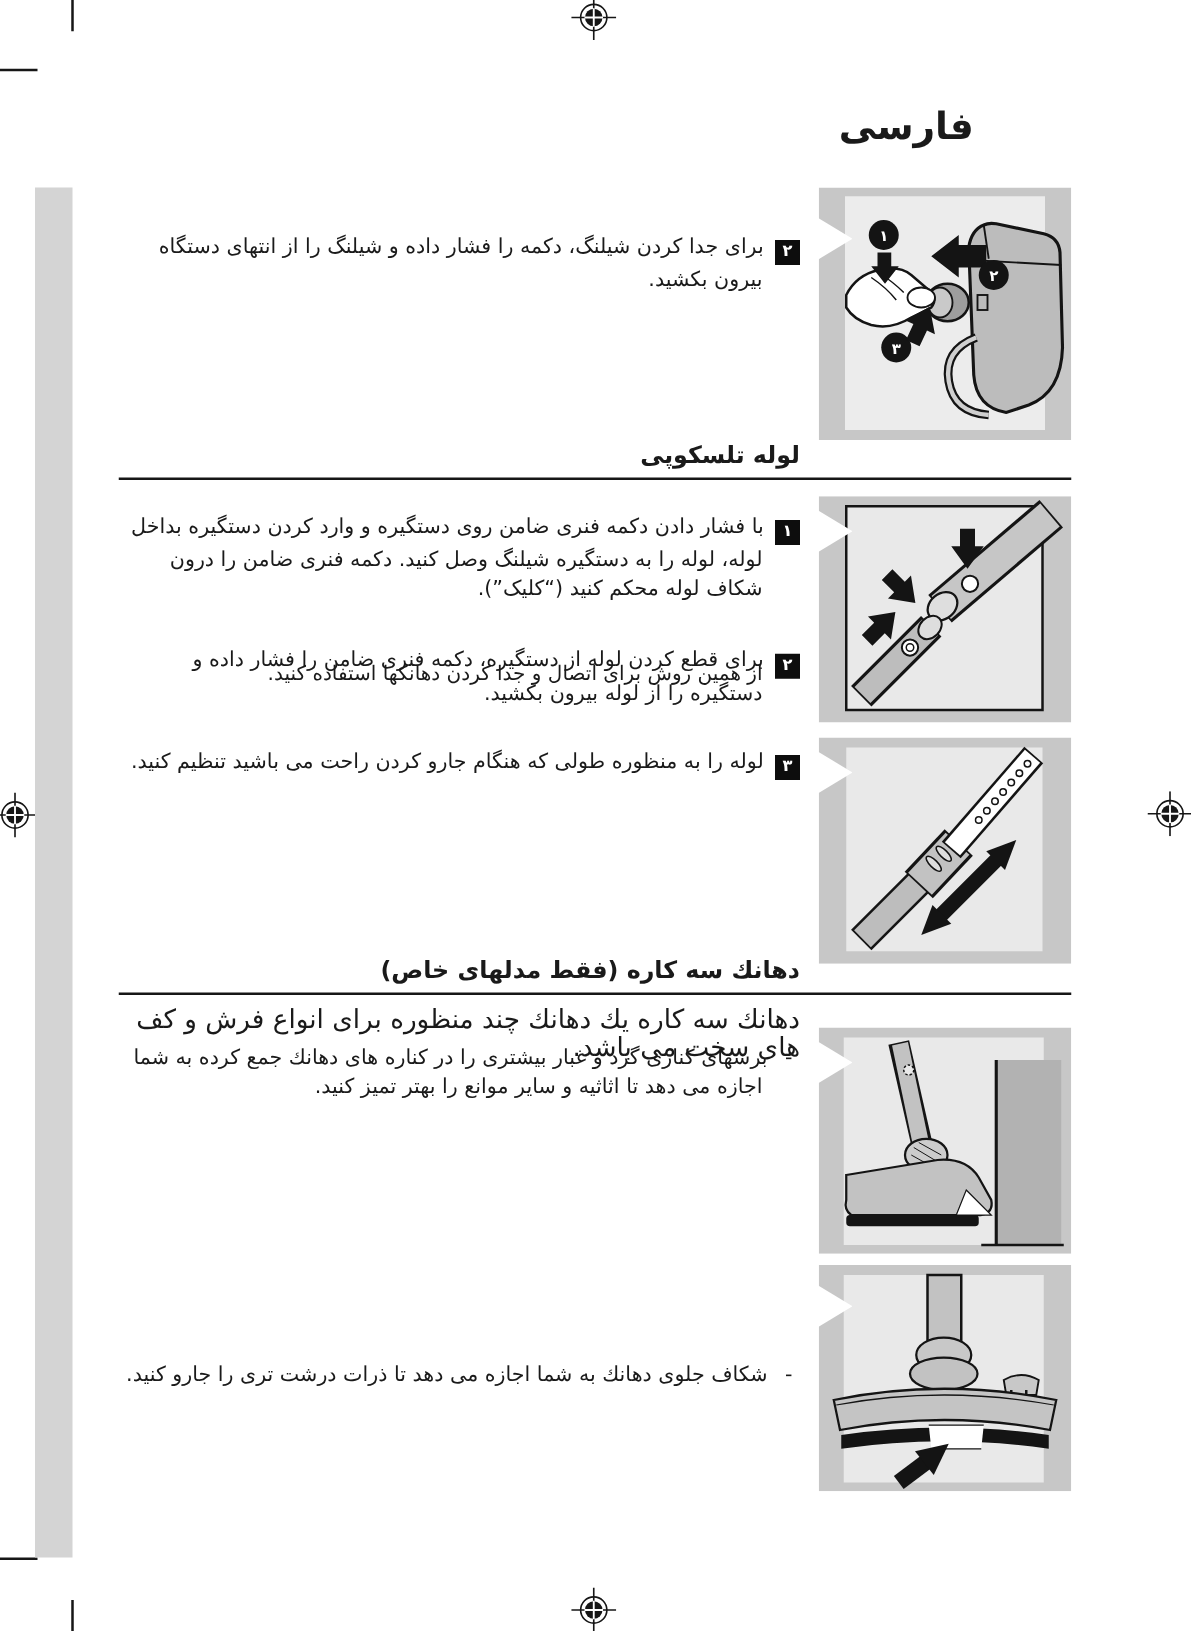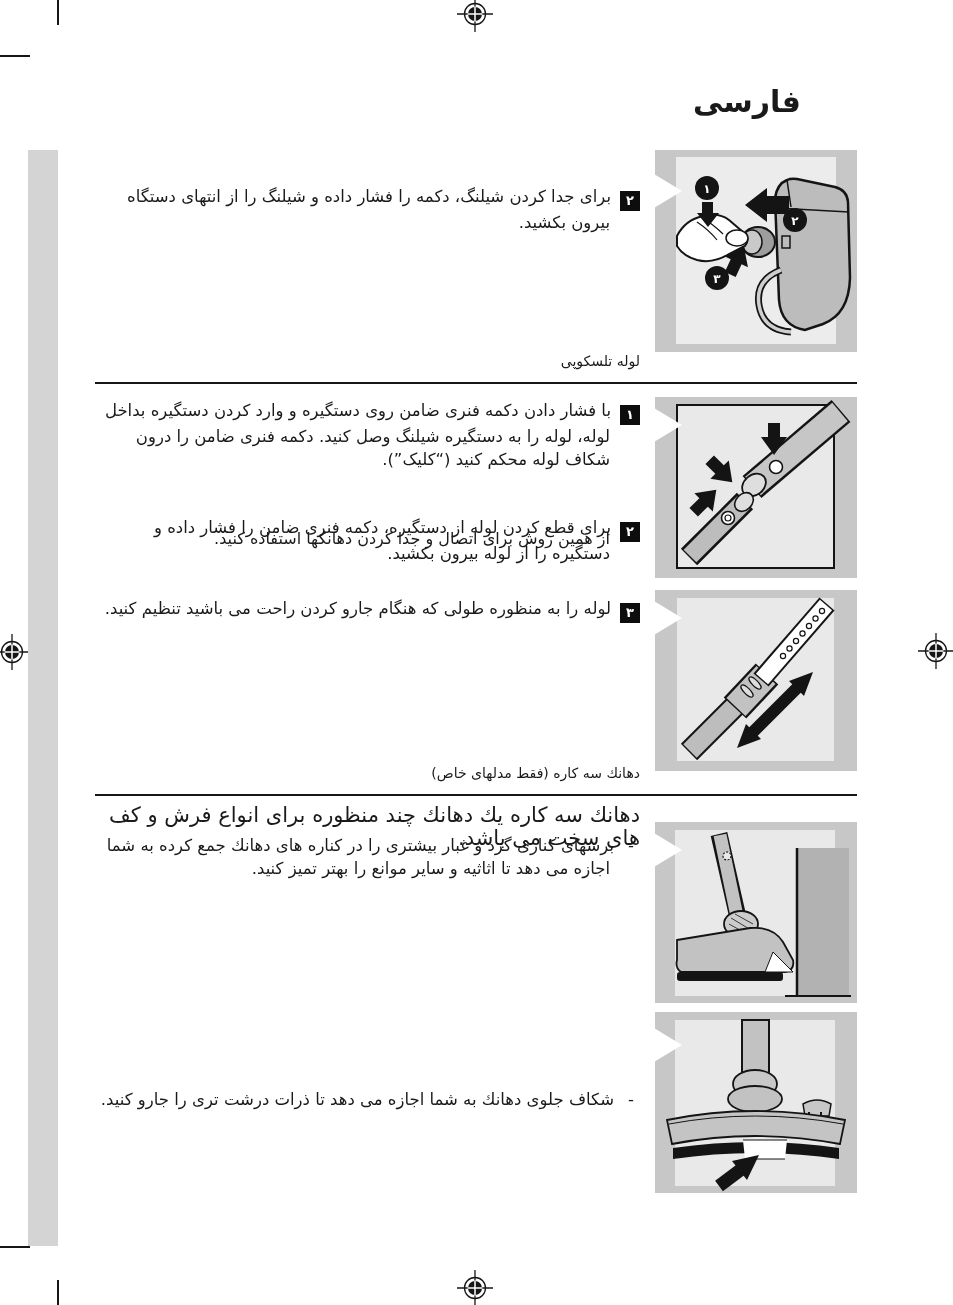--- a/index.html
+++ b/index.html
@@ -6,34 +6,34 @@
   body{
     width:953px;height:1305px;position:relative;background:#ffffff;
     font-family:"DejaVu Sans","Liberation Sans",sans-serif;color:#1a1a1a;
     overflow:hidden;
   }
   
   .crop{position:absolute;background:#161616;}
   .regmark{position:absolute;width:36px;height:36px;}
   .side-bar{position:absolute;left:28px;top:150px;width:30px;height:1096px;background:#d4d4d4;}
   
-  .page-title{position:absolute;right:152px;top:84px;font-size:30px;font-weight:bold;direction:rtl;}
+  .page-title{position:absolute;right:174px;top:84px;font-size:30px;font-weight:bold;direction:rtl;}
   .step{position:absolute;right:313px;width:546px;direction:rtl;text-align:right;
         font-size:16.5px;line-height:23px;padding-right:30px;box-sizing:border-box;}
   .badge{display:inline-block;width:20px;height:20px;background:#0d0d0d;color:#ffffff;
          text-align:center;line-height:20px;font-size:13px;font-weight:bold;
          margin-right:-30px;margin-left:9px;vertical-align:-3px;}
   .note-line{position:absolute;right:313px;width:546px;direction:rtl;text-align:right;
              font-size:16px;line-height:23px;padding-right:30px;box-sizing:border-box;}
   .para{position:absolute;right:313px;width:546px;direction:rtl;text-align:right;
         font-size:21px;line-height:23px;}
   .bullet{position:absolute;right:313px;width:546px;direction:rtl;text-align:right;
           font-size:16.5px;line-height:23px;padding-right:30px;box-sizing:border-box;}
   .dash{display:inline-block;margin-right:-24px;margin-left:14px;}
-  .section-heading{position:absolute;right:313px;direction:rtl;font-size:14px;font-weight:normal;}
+  .section-heading{position:absolute;right:313px;direction:rtl;font-size:19px;font-weight:bold;}
   .rule{position:absolute;left:95px;width:762px;height:2px;background:#161616;}
   
   .figure{position:absolute;left:655px;width:202px;}
   .figure svg{display:block;}
   .callout{position:absolute;width:38px;height:46px;background:#ffffff;
            clip-path:polygon(0 0,100% 50%,0 100%);}
   .circ-num{font-size:12px;font-weight:bold;fill:#ffffff;text-anchor:middle;
             font-family:"DejaVu Sans",sans-serif;}
 </style>
 </head>
@@ -89,21 +89,21 @@
 
 <div class="page-title">فارسی</div>
 
 <div class="step" style="top:185px;">
   <span class="badge">۲</span><span>برای جدا کردن شیلنگ، دکمه را فشار داده و شیلنگ را از انتهای دستگاه بیرون بکشید.</span>
 </div>
 
 <div class="section-heading" style="top:353px;">لوله تلسكوپی</div>
 <div class="rule" style="top:382px;"></div>
 
-<div class="step" style="top:399px;">
+<div class="step" style="top:409px;">
   <span class="badge">۱</span><span>با فشار دادن دکمه فنری ضامن روی دستگیره و وارد کردن دستگیره بداخل لوله، لوله را به دستگیره شیلنگ وصل کنید. دکمه فنری ضامن را درون شکاف لوله محکم کنید (“کلیک”).</span>
 </div>
 
 <div class="step" style="top:480px;margin-top:36px;">
   <span class="badge">۲</span><span>برای قطع کردن لوله از دستگیره، دکمه فنری ضامن را فشار داده و دستگیره را از لوله بیرون بکشید.</span>
 </div>
 <div class="note-line" style="top:527px;">از همین روش برای اتصال و جدا کردن دهانکها استفاده کنید.</div>
 
 <div class="step" style="top:597px;">
   <span class="badge">۳</span><span>لوله را به منظوره طولی که هنگام جارو کردن راحت می باشید تنظیم کنید.</span>

